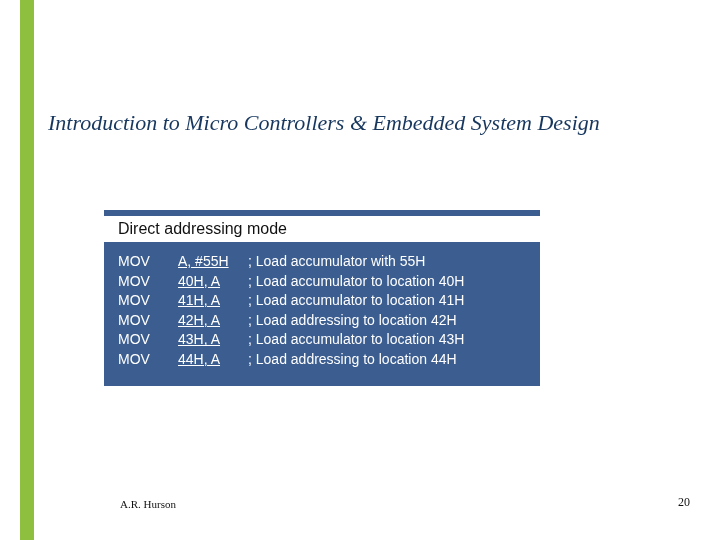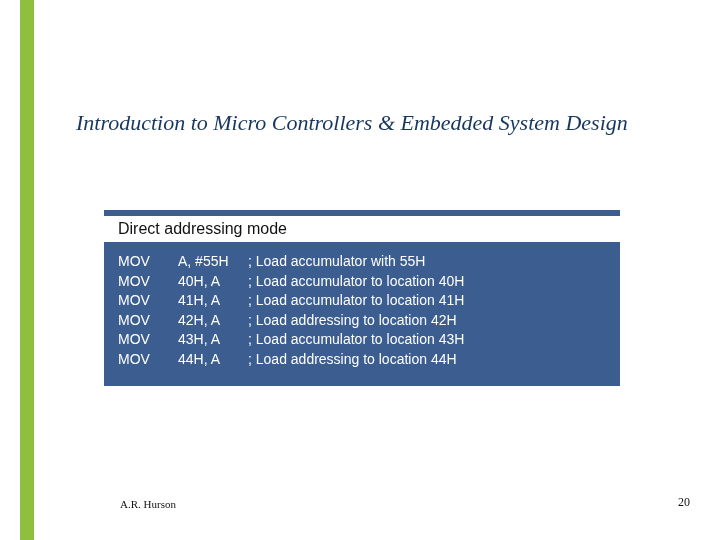--- a/index.html
+++ b/index.html
@@ -13,32 +13,32 @@
   .accent-bar {
     position: absolute;
     left: 20px;
     top: 0;
     width: 14px;
     height: 540px;
     background: #8fbf3f;
   }
   .title {
     position: absolute;
-    left: 76px;
+    left: 48px;
     top: 110px;
     font-family: "Times New Roman", Times, serif;
     font-style: italic;
     font-size: 22px;
     color: #17375e;
   }
   .box {
     position: absolute;
     left: 104px;
     top: 210px;
-    width: 516px;
+    width: 436px;
     background: #3b5d90;
     color: #ffffff;
     padding: 10px 14px 16px 14px;
   }
   .box-header {
     background: #ffffff;
     color: #111111;
     display: inline-block;
     padding: 4px 8px 4px 0;
     margin-left: -14px;
@@ -48,21 +48,21 @@
     margin-bottom: 10px;
     font-size: 16px;
   }
   .code-table {
     font-size: 14px;
     line-height: 1.4;
     border-collapse: collapse;
   }
   .code-table td { padding: 0 10px 0 0; white-space: nowrap; }
   .code-table td.c1 { width: 60px; }
-  .code-table td.c2 { width: 70px; }
+  .code-table td.c2 { width: 70px; text-decoration: underline; }
   .footer-left {
     position: absolute;
     left: 120px;
     bottom: 30px;
     font-family: Liberation Serif, serif;
     font-size: 11px;
     color: #111;
   }
   .footer-right {
     position: absolute;

